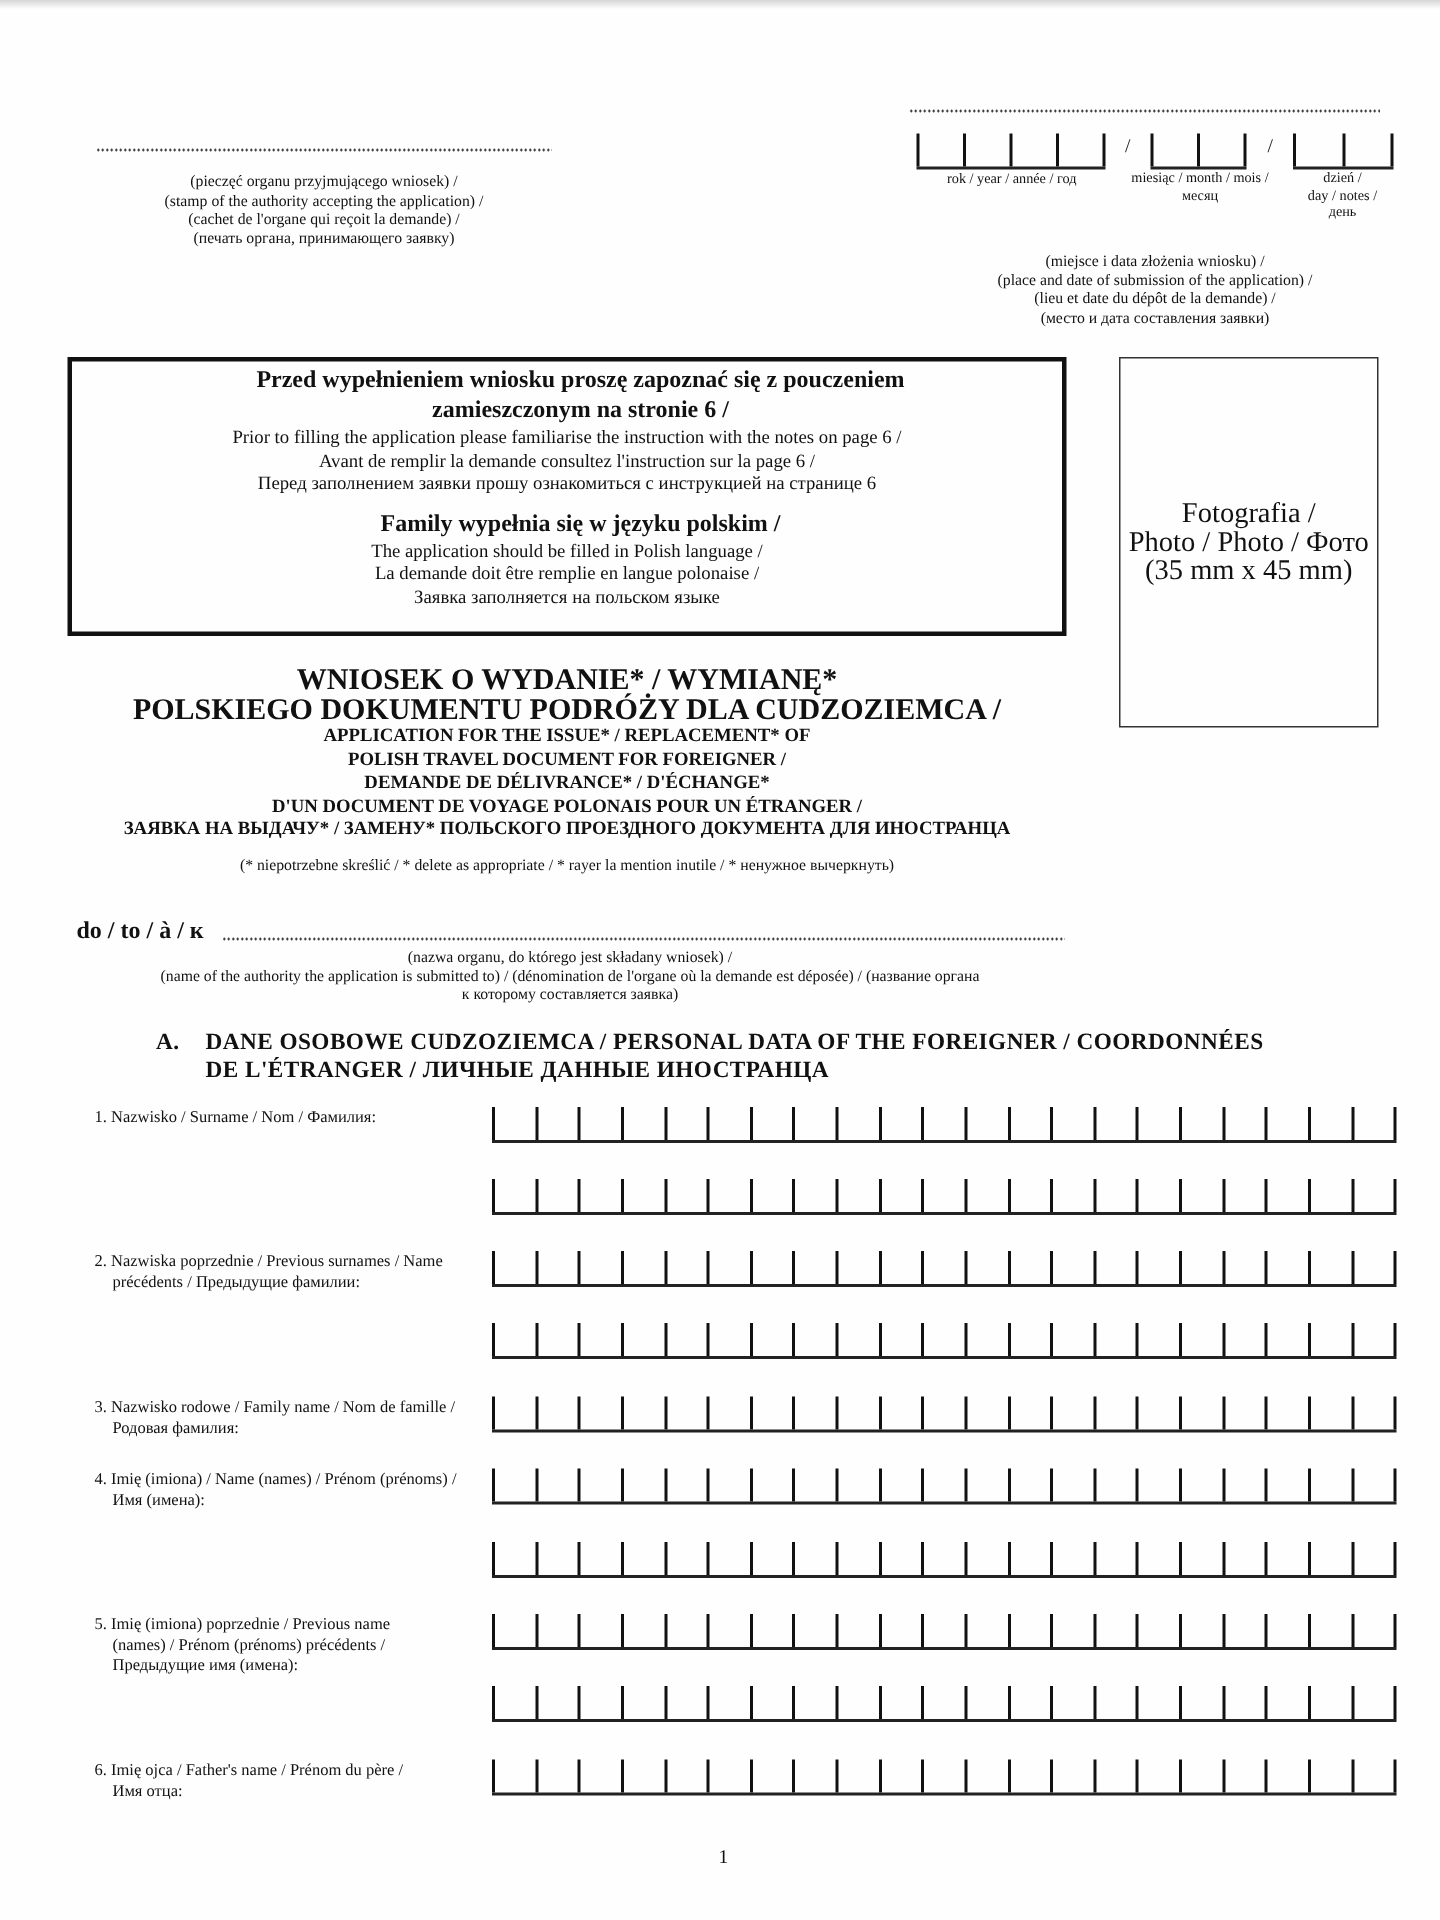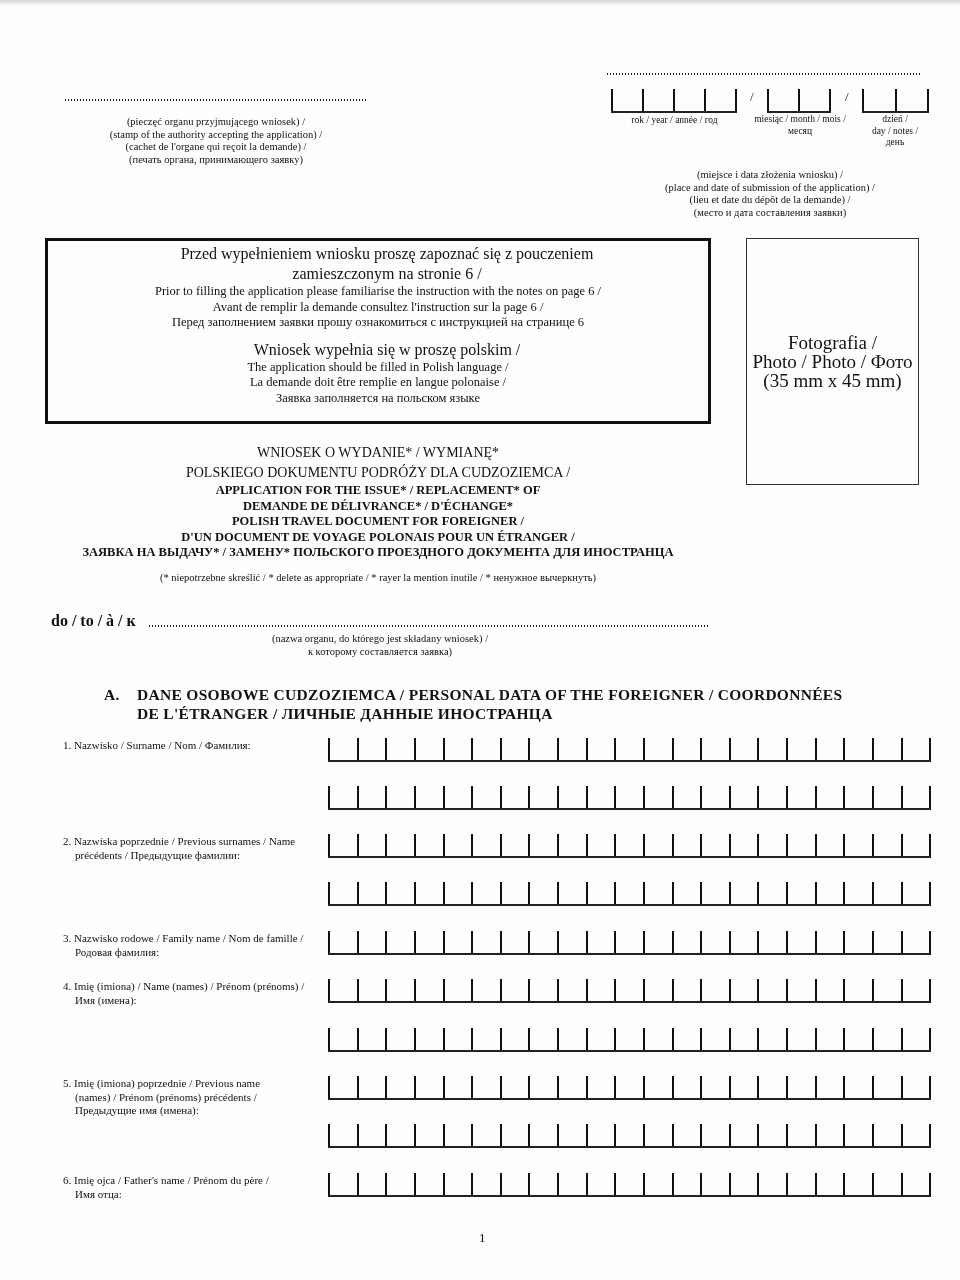--- a/index.html
+++ b/index.html
@@ -28,29 +28,29 @@
   }
   .comb .cell {
     flex: 1 1 0; height: 100%; border-left: 2px solid #111; box-sizing: border-box;
   }
   .comb .cell:last-child { border-right: 2px solid #111; }
   .slash { position: absolute; font-size: 13px; color: #222; }
   .notice {
     position: absolute; left: 45px; top: 238px; width: 666px; height: 186px;
     border: 3px solid #111; box-sizing: border-box; text-align: center;
   }
-  .notice .bold { font-weight: normal; font-size: 16px; line-height: 20px; padding-left: 18px; }
+  .notice .bold { font-weight: bold; font-size: 16px; line-height: 20px; padding-left: 18px; }
   .notice .line { font-size: 12.5px; line-height: 15.5px; }
   .photo {
     position: absolute; left: 746px; top: 238px; width: 173px; height: 247px;
     border: 1.5px solid #333; box-sizing: border-box;
     display: flex; align-items: center; justify-content: center; text-align: center;
     font-size: 19px; line-height: 19px;
   }
-  .title1 { font-weight: normal; font-size: 14px; line-height: 20px; }
+  .title1 { font-weight: bold; font-size: 20px; line-height: 20px; }
   .title2 { font-weight: bold; font-size: 12.5px; line-height: 15.5px; }
   .field-label { font-size: 11px; line-height: 13.5px; width: 260px; }
   .field-label .cont { padding-left: 12px; display: block; }
   .section-a { font-weight: bold; font-size: 15.5px; line-height: 19px; letter-spacing: 0.3px; }
 </style>
 </head>
 <body>
 
 <div class="topshade"></div>
 
@@ -97,49 +97,50 @@
 </div>
 
 <div class="notice">
   <div style="height:3px"></div>
   <div class="bold">Przed wypełnieniem wniosku proszę zapoznać się z pouczeniem</div>
   <div class="bold">zamieszczonym na stronie 6 /</div>
   <div class="line">Prior to filling the application please familiarise the instruction with the notes on page 6 /</div>
   <div class="line">Avant de remplir la demande consultez l'instruction sur la page 6 /</div>
   <div class="line">Перед заполнением заявки прошу ознакомиться с инструкцией на странице 6</div>
   <div style="height:9px"></div>
-  <div class="bold">Wniosek wypełnia się w proszę polskim /</div>
+  <div class="bold">Family wypełnia się w języku polskim /</div>
   <div class="line">The application should be filled in Polish language /</div>
   <div class="line">La demande doit être remplie en langue polonaise /</div>
   <div class="line">Заявка заполняется на польском языке</div>
 </div>
 
 <div class="photo">
   <div>
     <div>Fotografia /</div>
     <div>Photo / Photo / Фото</div>
     <div>(35 mm x 45 mm)</div>
   </div>
 </div>
 
 <div class="abs center" style="left:40px; top:443px; width:676px;">
   <div class="title1">WNIOSEK O WYDANIE* / WYMIANĘ*</div>
   <div class="title1">POLSKIEGO DOKUMENTU PODRÓŻY DLA CUDZOZIEMCA /</div>
   <div class="title2">APPLICATION FOR THE ISSUE* / REPLACEMENT* OF</div>
+  <div class="title2">POLISH TRAVEL DOCUMENT FOR FOREIGNER /</div>
   <div class="title2">DEMANDE DE DÉLIVRANCE* / D'ÉCHANGE*</div>
-  <div class="title2">POLISH TRAVEL DOCUMENT FOR FOREIGNER /</div>
   <div class="title2">D'UN DOCUMENT DE VOYAGE POLONAIS POUR UN ÉTRANGER /</div>
   <div class="title2">ЗАЯВКА НА ВЫДАЧУ* / ЗАМЕНУ* ПОЛЬСКОГО ПРОЕЗДНОГО ДОКУМЕНТА ДЛЯ ИНОСТРАНЦА</div>
   <div class="small" style="margin-top:11px;font-family:Liberation Serif, serif;">(* niepotrzebne skreślić / * delete as appropriate / * rayer la mention inutile / * ненужное вычеркнуть)</div>
 </div>
 
 <div class="abs" style="left:51px; top:612px; font-weight:bold; font-size:16px;text-align:center;">do / to / à / к</div>
 <div class="dots" style="left:148px; top:625px; width:562px;"></div>
 <div class="abs center small" style="left:40px; top:633px; width:680px;">
   <div>(nazwa organu, do którego jest składany wniosek) /</div>
+  <div>(name of the authority the application is submitted to) / (dénomination de l'organe où la demande est déposée) / (название органа</div>
   <div>к которому составляется заявка)</div>
 </div>
 
 <div class="abs section-a" style="left:104px; top:685px;">A.</div>
 <div class="abs section-a" style="left:137px; top:685px; width:780px;">
   <div>DANE OSOBOWE CUDZOZIEMCA / PERSONAL DATA OF THE FOREIGNER / COORDONNÉES</div>
   <div>DE L'ÉTRANGER / ЛИЧНЫЕ ДАННЫЕ ИНОСТРАНЦА</div>
 </div>
 
 <div class="abs field-label" style="left:63px; top:739px;">

